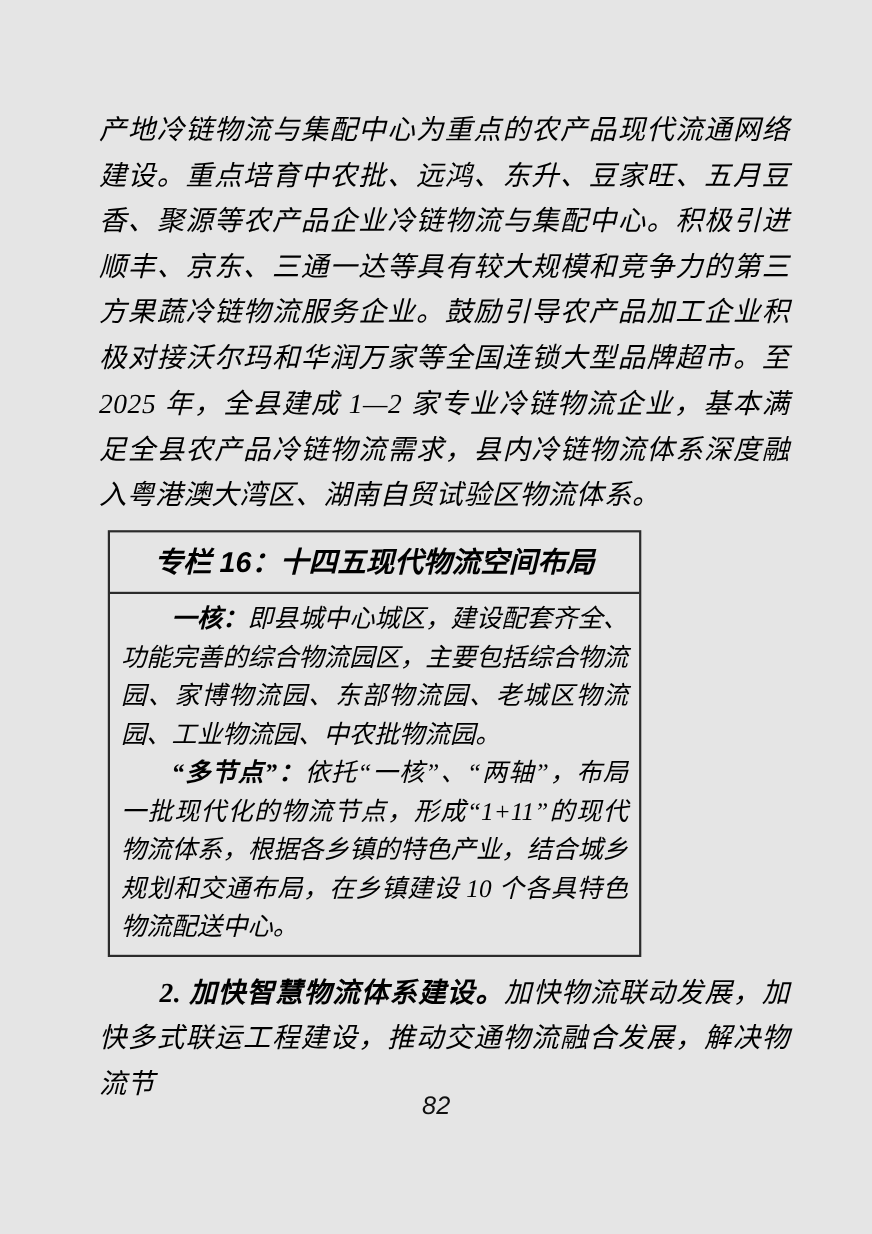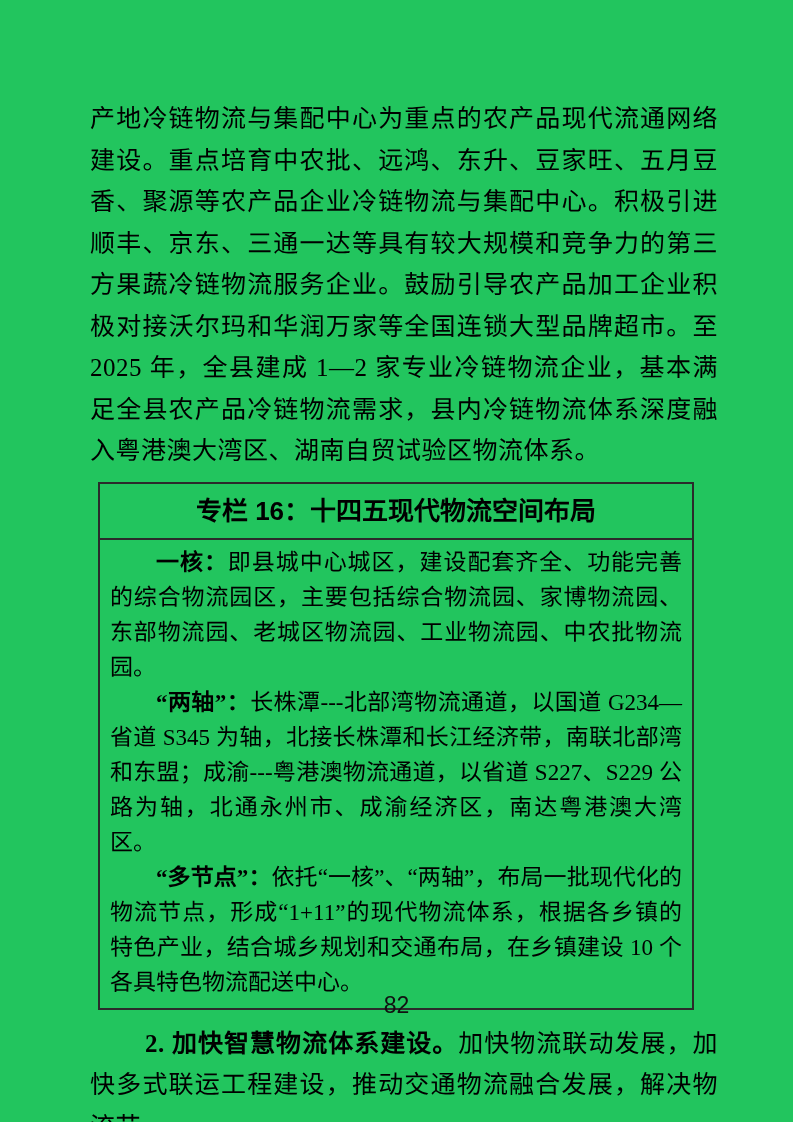--- a/index.html
+++ b/index.html
@@ -11,21 +11,22 @@
     width: 793px;
     height: 1122px;
     position: relative;
     overflow: hidden;
     color: #000000;
     font-family: "Liberation Serif", "DejaVu Serif", serif;
   }
   .page {
     position: absolute;
     inset: 0;
-    background: #22c55e;
+    background: #e5e5e5;
+    font-style: italic;
   }
   .content {
     position: absolute;
     left: 90px;
     top: 98px;
     width: 628px;
   }
   .body-para {
     margin: 0;
     font-size: 25px;
@@ -36,21 +37,21 @@
   .body-para.indent {
     text-indent: 55px;
     margin-top: 13px;
   }
   .body-para .lead-bold {
     font-weight: bold;
   }
   .feature-box {
     box-sizing: border-box;
     margin: 10px 0 0 8px;
-    width: 596px;
+    width: 485px;
     border: 2px solid #2b2b2b;
   }
   .feature-box-title {
     box-sizing: border-box;
     height: 56px;
     line-height: 54px;
     text-align: center;
     font-family: "Liberation Sans", "DejaVu Sans", sans-serif;
     font-weight: bold;
     font-size: 26px;
@@ -86,21 +87,20 @@
 
 <div class="page">
   <div class="content">
 
     <p class="body-para">产地冷链物流与集配中心为重点的农产品现代流通网络建设。重点培育中农批、远鸿、东升、豆家旺、五月豆香、聚源等农产品企业冷链物流与集配中心。积极引进顺丰、京东、三通一达等具有较大规模和竞争力的第三方果蔬冷链物流服务企业。鼓励引导农产品加工企业积极对接沃尔玛和华润万家等全国连锁大型品牌超市。至 2025 年，全县建成 1—2 家专业冷链物流企业，基本满足全县农产品冷链物流需求，县内冷链物流体系深度融入粤港澳大湾区、湖南自贸试验区物流体系。</p>
 
     <div class="feature-box">
       <div class="feature-box-title">专栏 16：十四五现代物流空间布局</div>
       <div class="feature-box-body">
         <p class="box-para"><span class="lead-bold">一核：</span><span>即县城中心城区，建设配套齐全、功能完善的综合物流园区，主要包括综合物流园、家博物流园、东部物流园、老城区物流园、工业物流园、中农批物流园。</span></p>
-        <p class="box-para"><span class="lead-bold">“两轴”：</span><span>长株潭---北部湾物流通道，以国道 G234—省道 S345 为轴，北接长株潭和长江经济带，南联北部湾和东盟；成渝---粤港澳物流通道，以省道 S227、S229 公路为轴，北通永州市、成渝经济区，南达粤港澳大湾区。</span></p>
         <p class="box-para"><span class="lead-bold">“多节点”：</span><span>依托“一核”、“两轴”，布局一批现代化的物流节点，形成“1+11”的现代物流体系，根据各乡镇的特色产业，结合城乡规划和交通布局，在乡镇建设 10 个各具特色物流配送中心。</span></p>
       </div>
     </div>
 
     <p class="body-para indent"><span class="lead-bold">2. 加快智慧物流体系建设。</span><span>加快物流联动发展，加快多式联运工程建设，推动交通物流融合发展，解决物流节</span></p>
 
   </div>
 
   <div class="page-number">82</div>
 </div>

